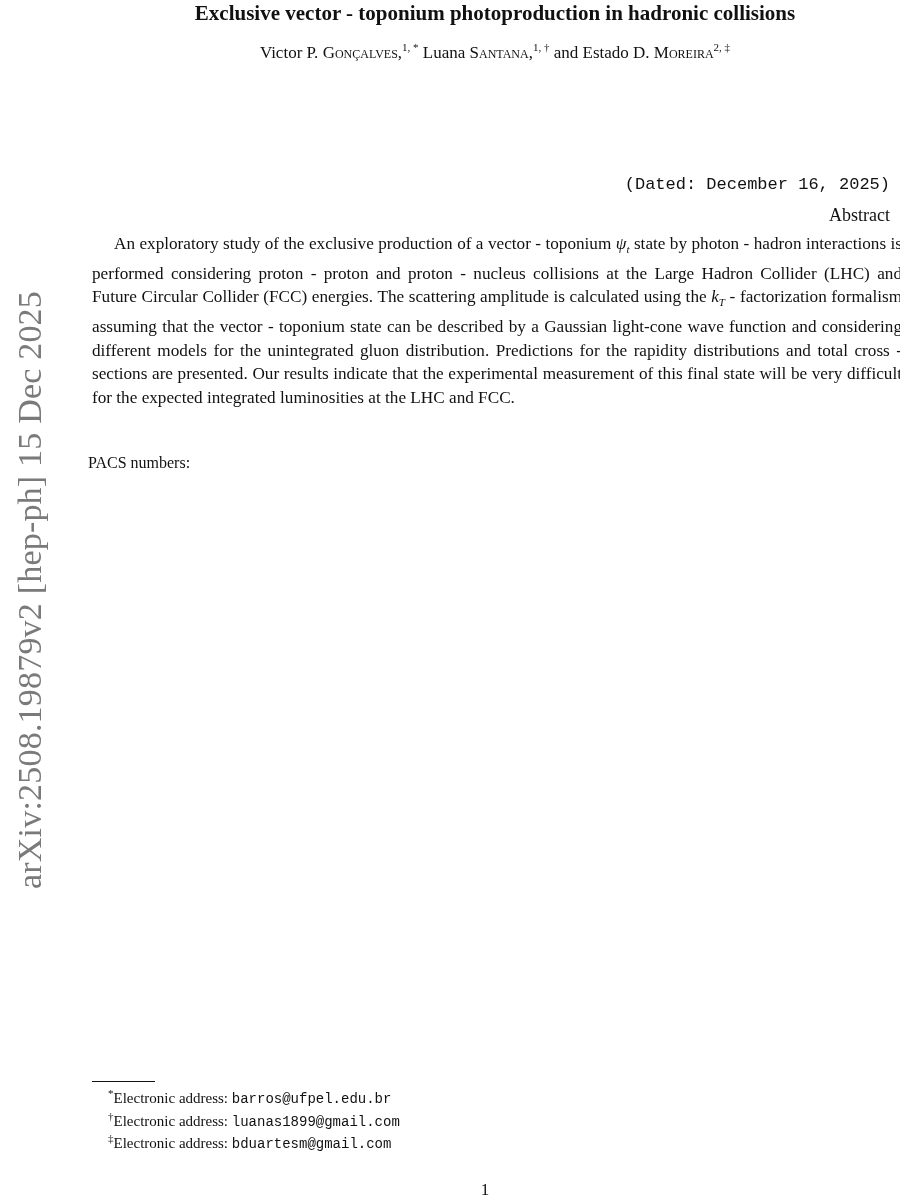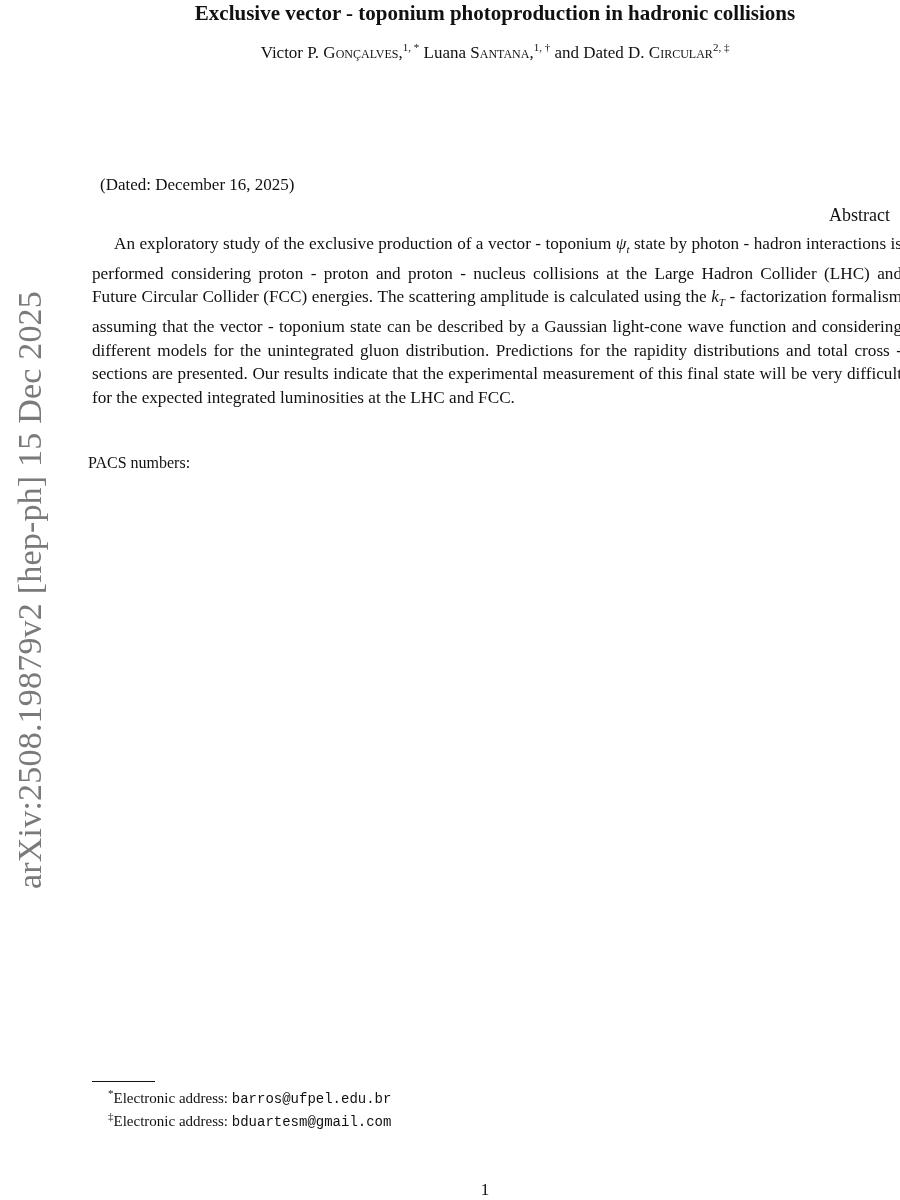--- a/index.html
+++ b/index.html
@@ -20,22 +20,22 @@
     font-family: "Liberation Serif", serif;
   }
   .sc { font-variant: small-caps; }
   sup { font-size: 11px; line-height: 0; }
   .affil {
     position: absolute; left: 100px; width: 790px; text-align: center;
     font-style: italic; font-size: 17px; line-height: 22px;
     font-family: "Liberation Serif", serif;
   }
   .dated {
-    position: absolute; left: 100px; top: 174px; width: 790px; text-align: left;
-    font-size: 17px; line-height: 22px; font-family: Liberation Serif, serif;
+    position: absolute; left: 100px; top: 174px; width: 790px; text-align: right;
+    font-size: 17px; line-height: 22px; font-family: Liberation Mono, monospace;
   }
   .abs-head {
     position: absolute; left: 100px; top: 202px; width: 790px; text-align: right;
     font-size: 18px; line-height: 26px; font-family: Liberation Serif, serif;
   }
   .abstract {
     position: absolute; left: 92px; top: 232px; width: 810px;
     font-size: 17.2px; line-height: 23.5px; text-align: justify;
     text-indent: 22px; font-family: "Liberation Serif", serif;
     margin: 0;
@@ -70,36 +70,37 @@
 <body>
 
 <div class="page">
 
   <div class="title">Exclusive vector - toponium photoproduction in hadronic collisions</div>
 
   <div class="authors">
     <span><span>Victor P.</span> <span class="sc">Gonçalves</span><span>,</span><sup>1, *</sup></span>
     <span><span>Luana</span> <span class="sc">Santana</span><span>,</span><sup>1, †</sup></span>
     <span>and</span>
-    <span><span>Dated D.</span> <span class="sc">Circular</span><sup>2, ‡</sup></span>
+    <span><span>Estado D.</span> <span class="sc">Moreira</span><sup>2, ‡</sup></span>
   </div>
 
 
 
   <div class="dated">(Dated: December 16, 2025)</div>
 
   <div class="abs-head">Abstract</div>
 
   <p class="abstract"><span>An exploratory study of the exclusive production of a vector - toponium </span><span class="math"><span>ψ</span><sub style="font-size:11px;">t</sub></span><span> state by photon - hadron interactions is performed considering proton - proton and proton - nucleus collisions at the Large Hadron Collider (LHC) and Future Circular Collider (FCC) energies.  The scattering amplitude is calculated using the </span><span class="math"><span>k</span><sub style="font-size:11px;">T</sub></span><span> - factorization formalism assuming that the vector - toponium state can be described by a Gaussian light-cone wave function and considering different models for the unintegrated gluon distribution. Predictions for the rapidity distributions and total cross - sections are presented. Our results indicate that the experimental measurement of this final state will be very difficult for the expected integrated luminosities at the LHC and FCC.</span></p>
 
   <div class="pacs">PACS numbers:</div>
 
   <div class="arxiv-stamp">arXiv:2508.19879v2  [hep-ph]  15 Dec 2025</div>
 
   <div class="fn-rule"></div>
 
   <div class="footnotes">
     <div><sup>*</sup><span>Electronic address: </span><span class="mono">barros@ufpel.edu.br</span></div>
+    <div><sup>†</sup><span>Electronic address: </span><span class="mono">luanas1899@gmail.com</span></div>
     <div><sup>‡</sup><span>Electronic address: </span><span class="mono">bduartesm@gmail.com</span></div>
   </div>
 
   <div class="pagenum">1</div>
 </div>
 
 </body></html>

